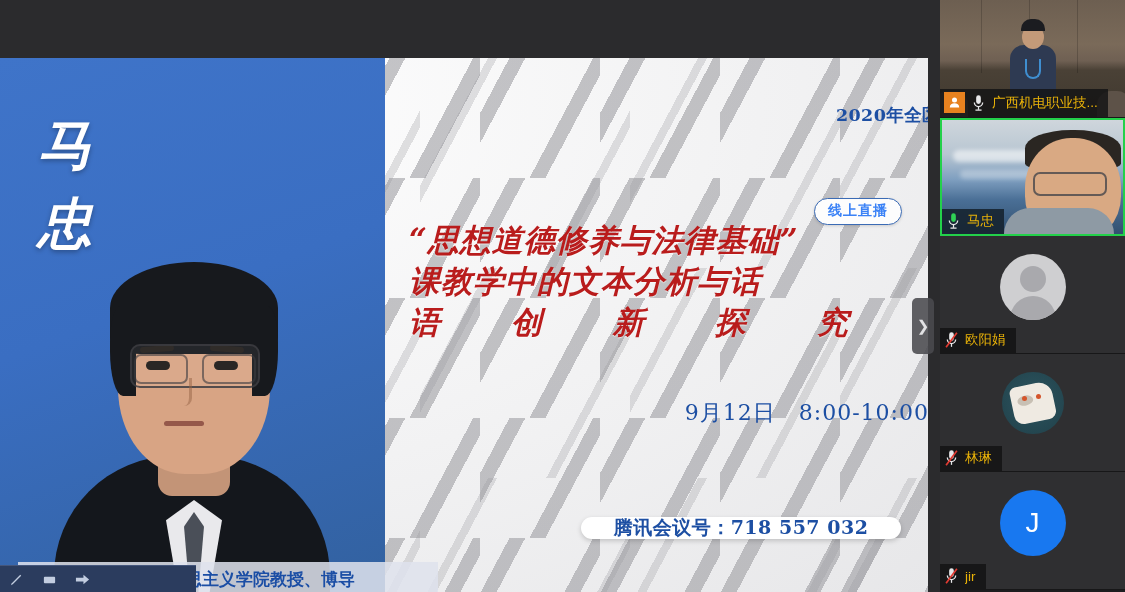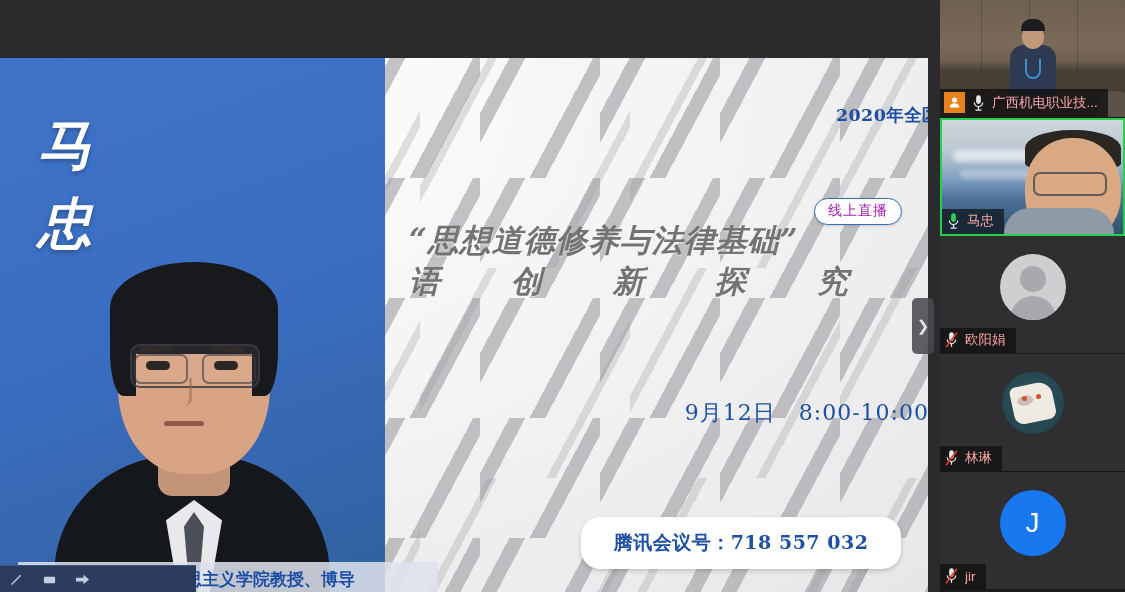--- a/index.html
+++ b/index.html
@@ -126,39 +126,39 @@
 
   
   #slide-head {
     position:absolute; left:400px; top:40px; width:516px; text-align:right;
     color:#1d4fa3; font-family:"DejaVu Serif","Liberation Serif",serif;
     font-weight:700; font-size:17.5px; line-height:1.95; letter-spacing:.4px;
   }
   #live-badge {
     position:absolute; right:26px; top:140px;
     padding:3px 13px 4px; border:1.6px solid #3b6bb5; border-radius:14px;
-    background:#fdfdfd; color:#a21caf;
+    background:#fdfdfd; color:#3b82f6;
     font-family:"DejaVu Serif","Liberation Serif",serif;
-    font-size:14px; font-weight:400; letter-spacing:1px;
+    font-size:14px; font-weight:700; letter-spacing:1px;
     box-shadow:0 1px 3px rgba(0,0,0,.14);
   }
   #main-title {
     position:absolute; left:24px; top:162px; width:520px;
-    color:#737373; font-family:"DejaVu Serif","Liberation Serif",serif;
+    color:#b91c1c; font-family:"DejaVu Serif","Liberation Serif",serif;
     font-style:italic; font-weight:700; font-size:31px; line-height:1.32;
     letter-spacing:1px; text-shadow:0 1px 1px rgba(255,255,255,.6);
   }
   #main-title .l3 { letter-spacing:20px; }
   #slide-date {
     position:absolute; left:24px; top:340px; width:520px; text-align:right;
     color:#1d4fa3; font-family:"DejaVu Serif","Liberation Serif",serif;
     font-weight:400; font-size:22px; letter-spacing:1px;
   }
   #meeting-pill {
-    position:absolute; left:196px; top:459px; width:320px; height:52px;
+    position:absolute; left:196px; top:459px; width:320px; height:22px;
     background:#fff; border-radius:19px; display:flex; align-items:center;
     justify-content:center; color:#1d4fa3;
     font-family:"DejaVu Serif","Liberation Serif",serif;
     font-weight:700; font-size:19px; letter-spacing:.5px;
     box-shadow:0 2px 5px rgba(0,0,0,.18);
   }
   .slide-right-wrap { position:absolute; left:385px; top:0; width:543px; height:534px; }
 
   
   #panel-collapse {
@@ -185,21 +185,21 @@
     background:#1d1d1f; overflow:hidden;
   }
   .tile {
     position:relative; width:185px; height:118px;
     background:#2f2f31; border-bottom:1px solid #171718; overflow:hidden;
   }
   .tile.active { border:2.5px solid #23d14a; height:118px; }
   .tile .nameplate {
     position:absolute; left:0; bottom:0; display:flex; align-items:center;
     gap:6px; padding:3px 10px 4px 4px; background:rgba(18,18,20,.82);
-    color:#fca5a5; font-size:13.5px; max-width:178px;
+    color:#eab308; font-size:13.5px; max-width:178px;
   }
   .tile.active .nameplate { background:rgba(22,35,48,.9); }
   .tile .nameplate .nm { white-space:nowrap; overflow:hidden; text-overflow:ellipsis; }
   .host-badge {
     width:21px; height:21px; background:#e8821f; display:flex;
     align-items:center; justify-content:center; flex:0 0 21px;
   }
   .mic { width:15px; height:18px; position:relative; flex:0 0 15px; }
   .mic svg { display:block; }
   .avatar-generic {
@@ -305,20 +305,21 @@
       <div class="slide-right-wrap">
         <div id="slide-head">
           <div>2020年全区高职高专院校“思想道德修养与法律基础”课程</div>
           <div>骨干教师培训暨集体备课会　专家报告④</div>
         </div>
 
         <div id="live-badge">线上直播</div>
 
         <div id="main-title">
           <div>“思想道德修养与法律基础”</div>
+          <div>课教学中的文本分析与话</div>
           <div class="l3">语　创　新　探　究</div>
         </div>
 
         <div id="slide-date">9月12日　8:00-10:00</div>
 
         <div id="meeting-pill">腾讯会议号：718 557 032</div>
       </div>
 
       <div id="credentials">
         <div class="line">

